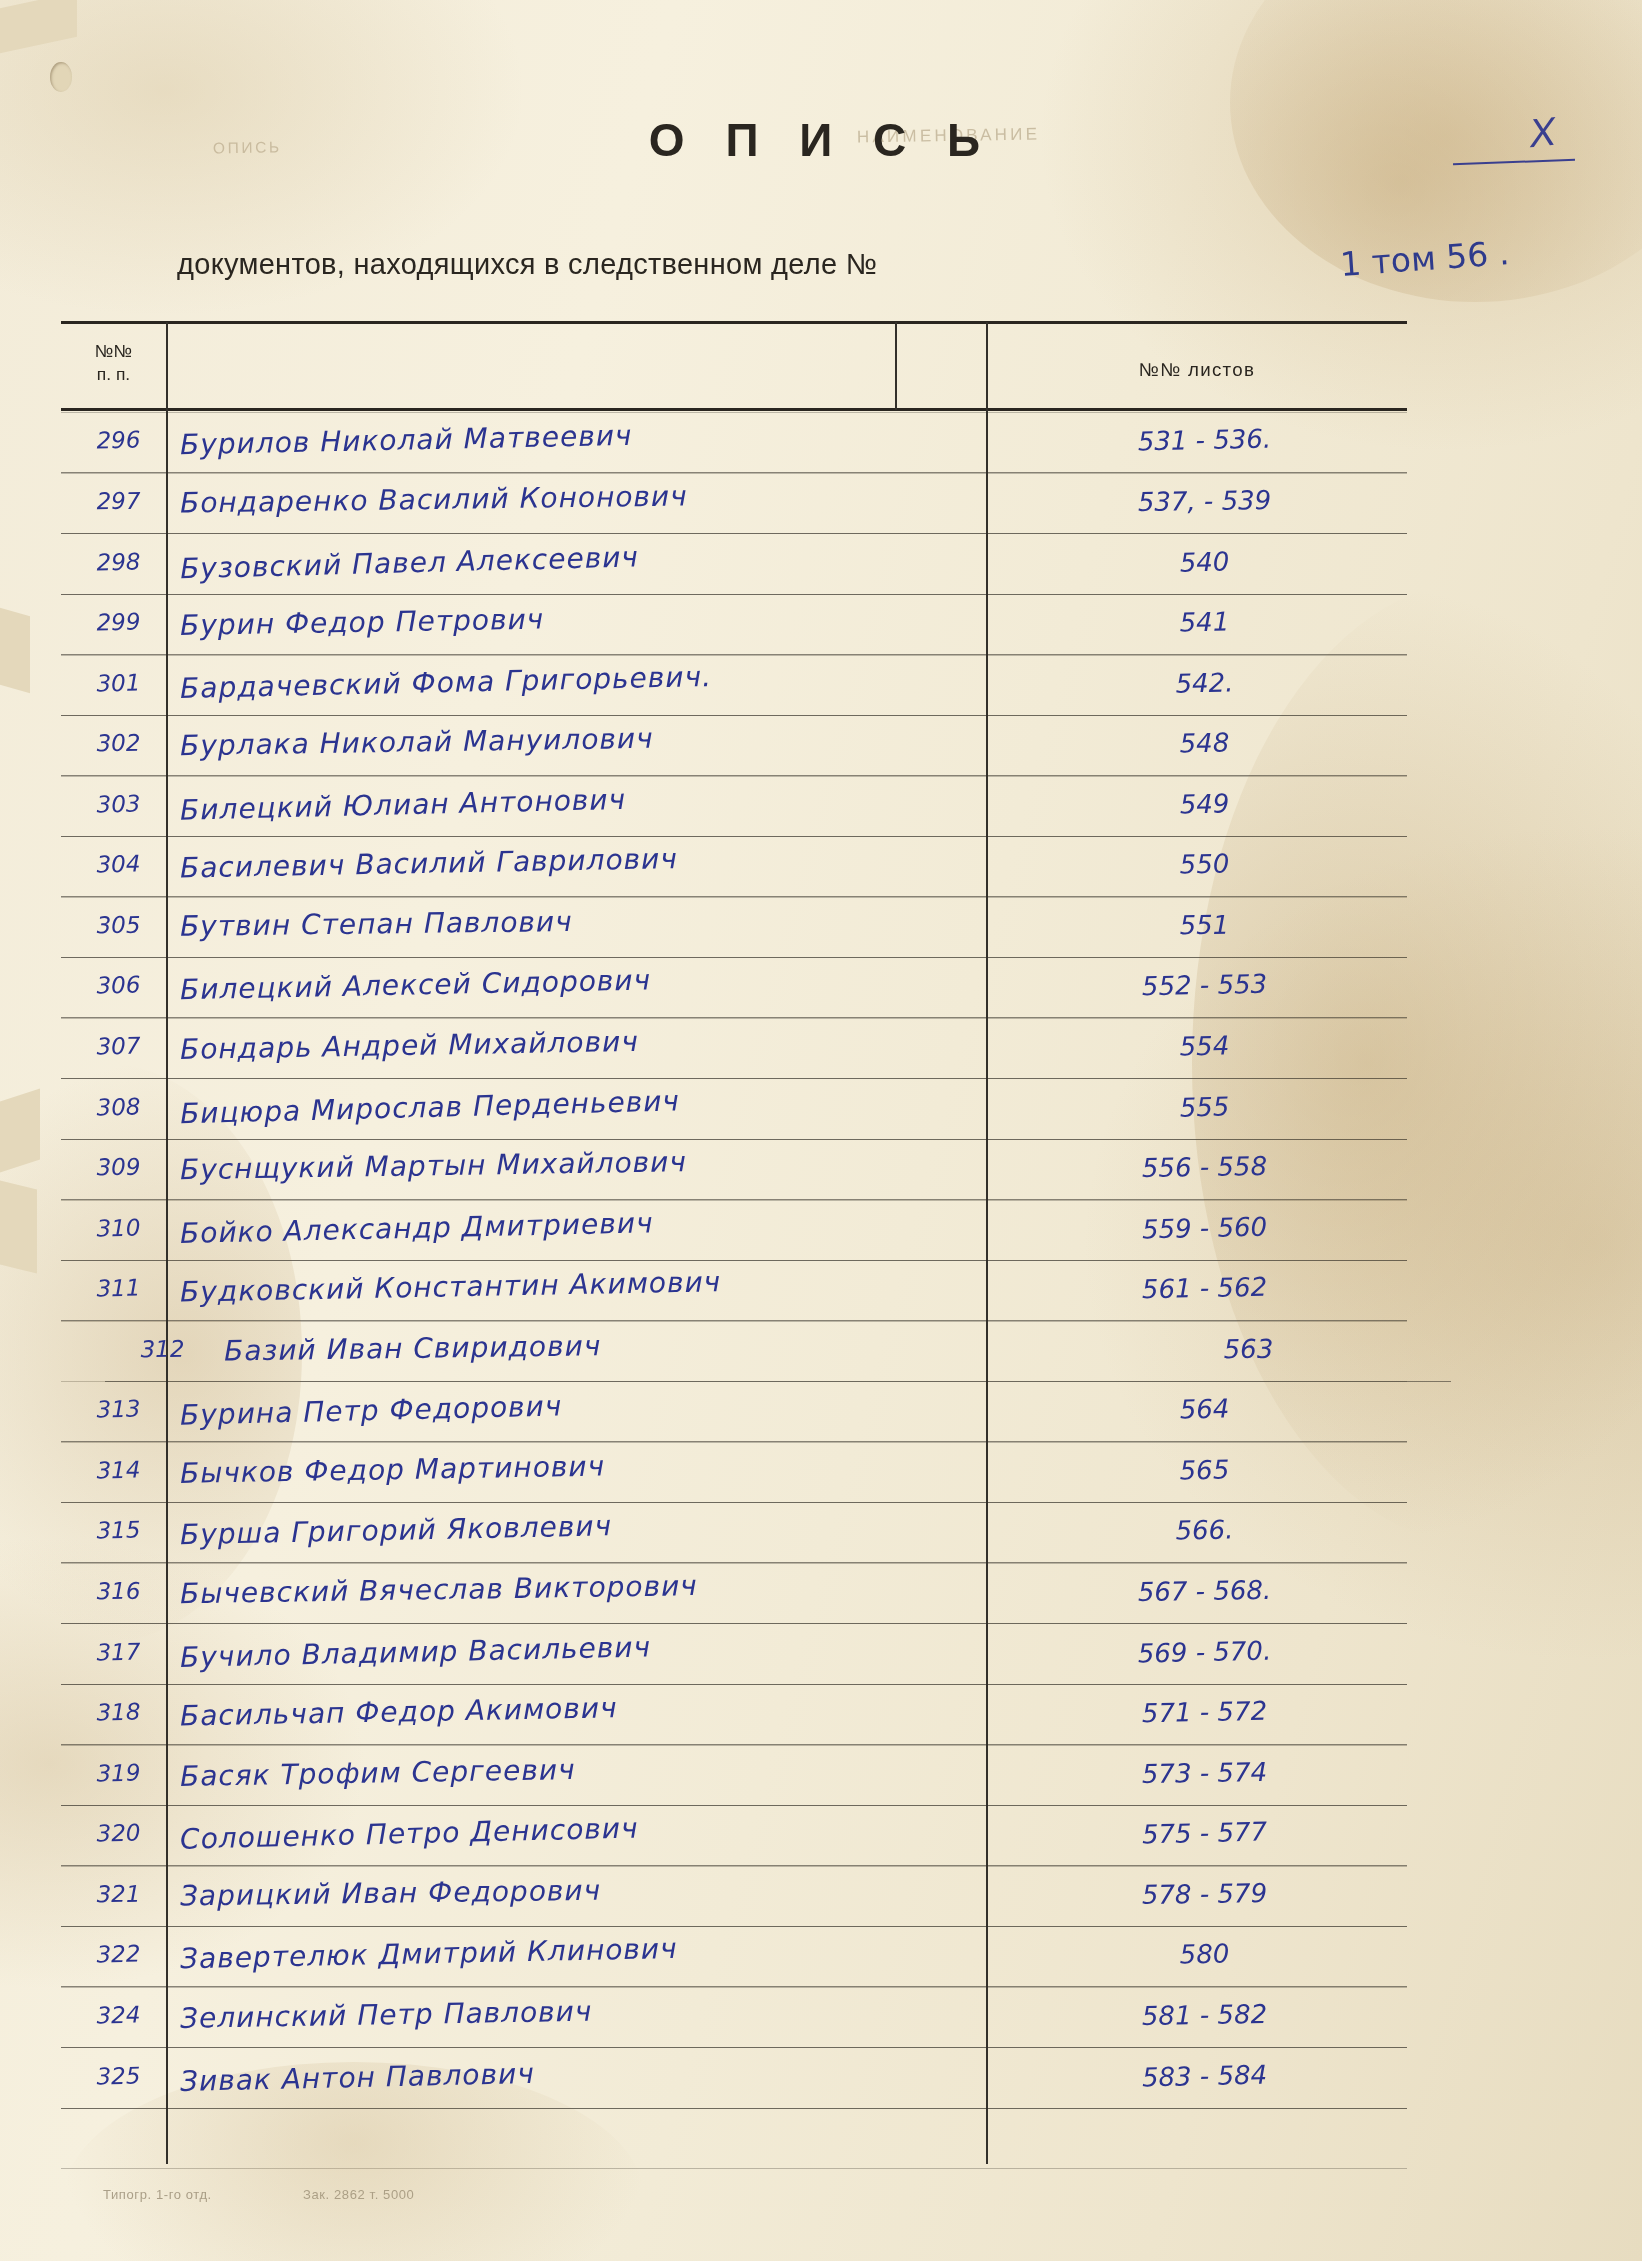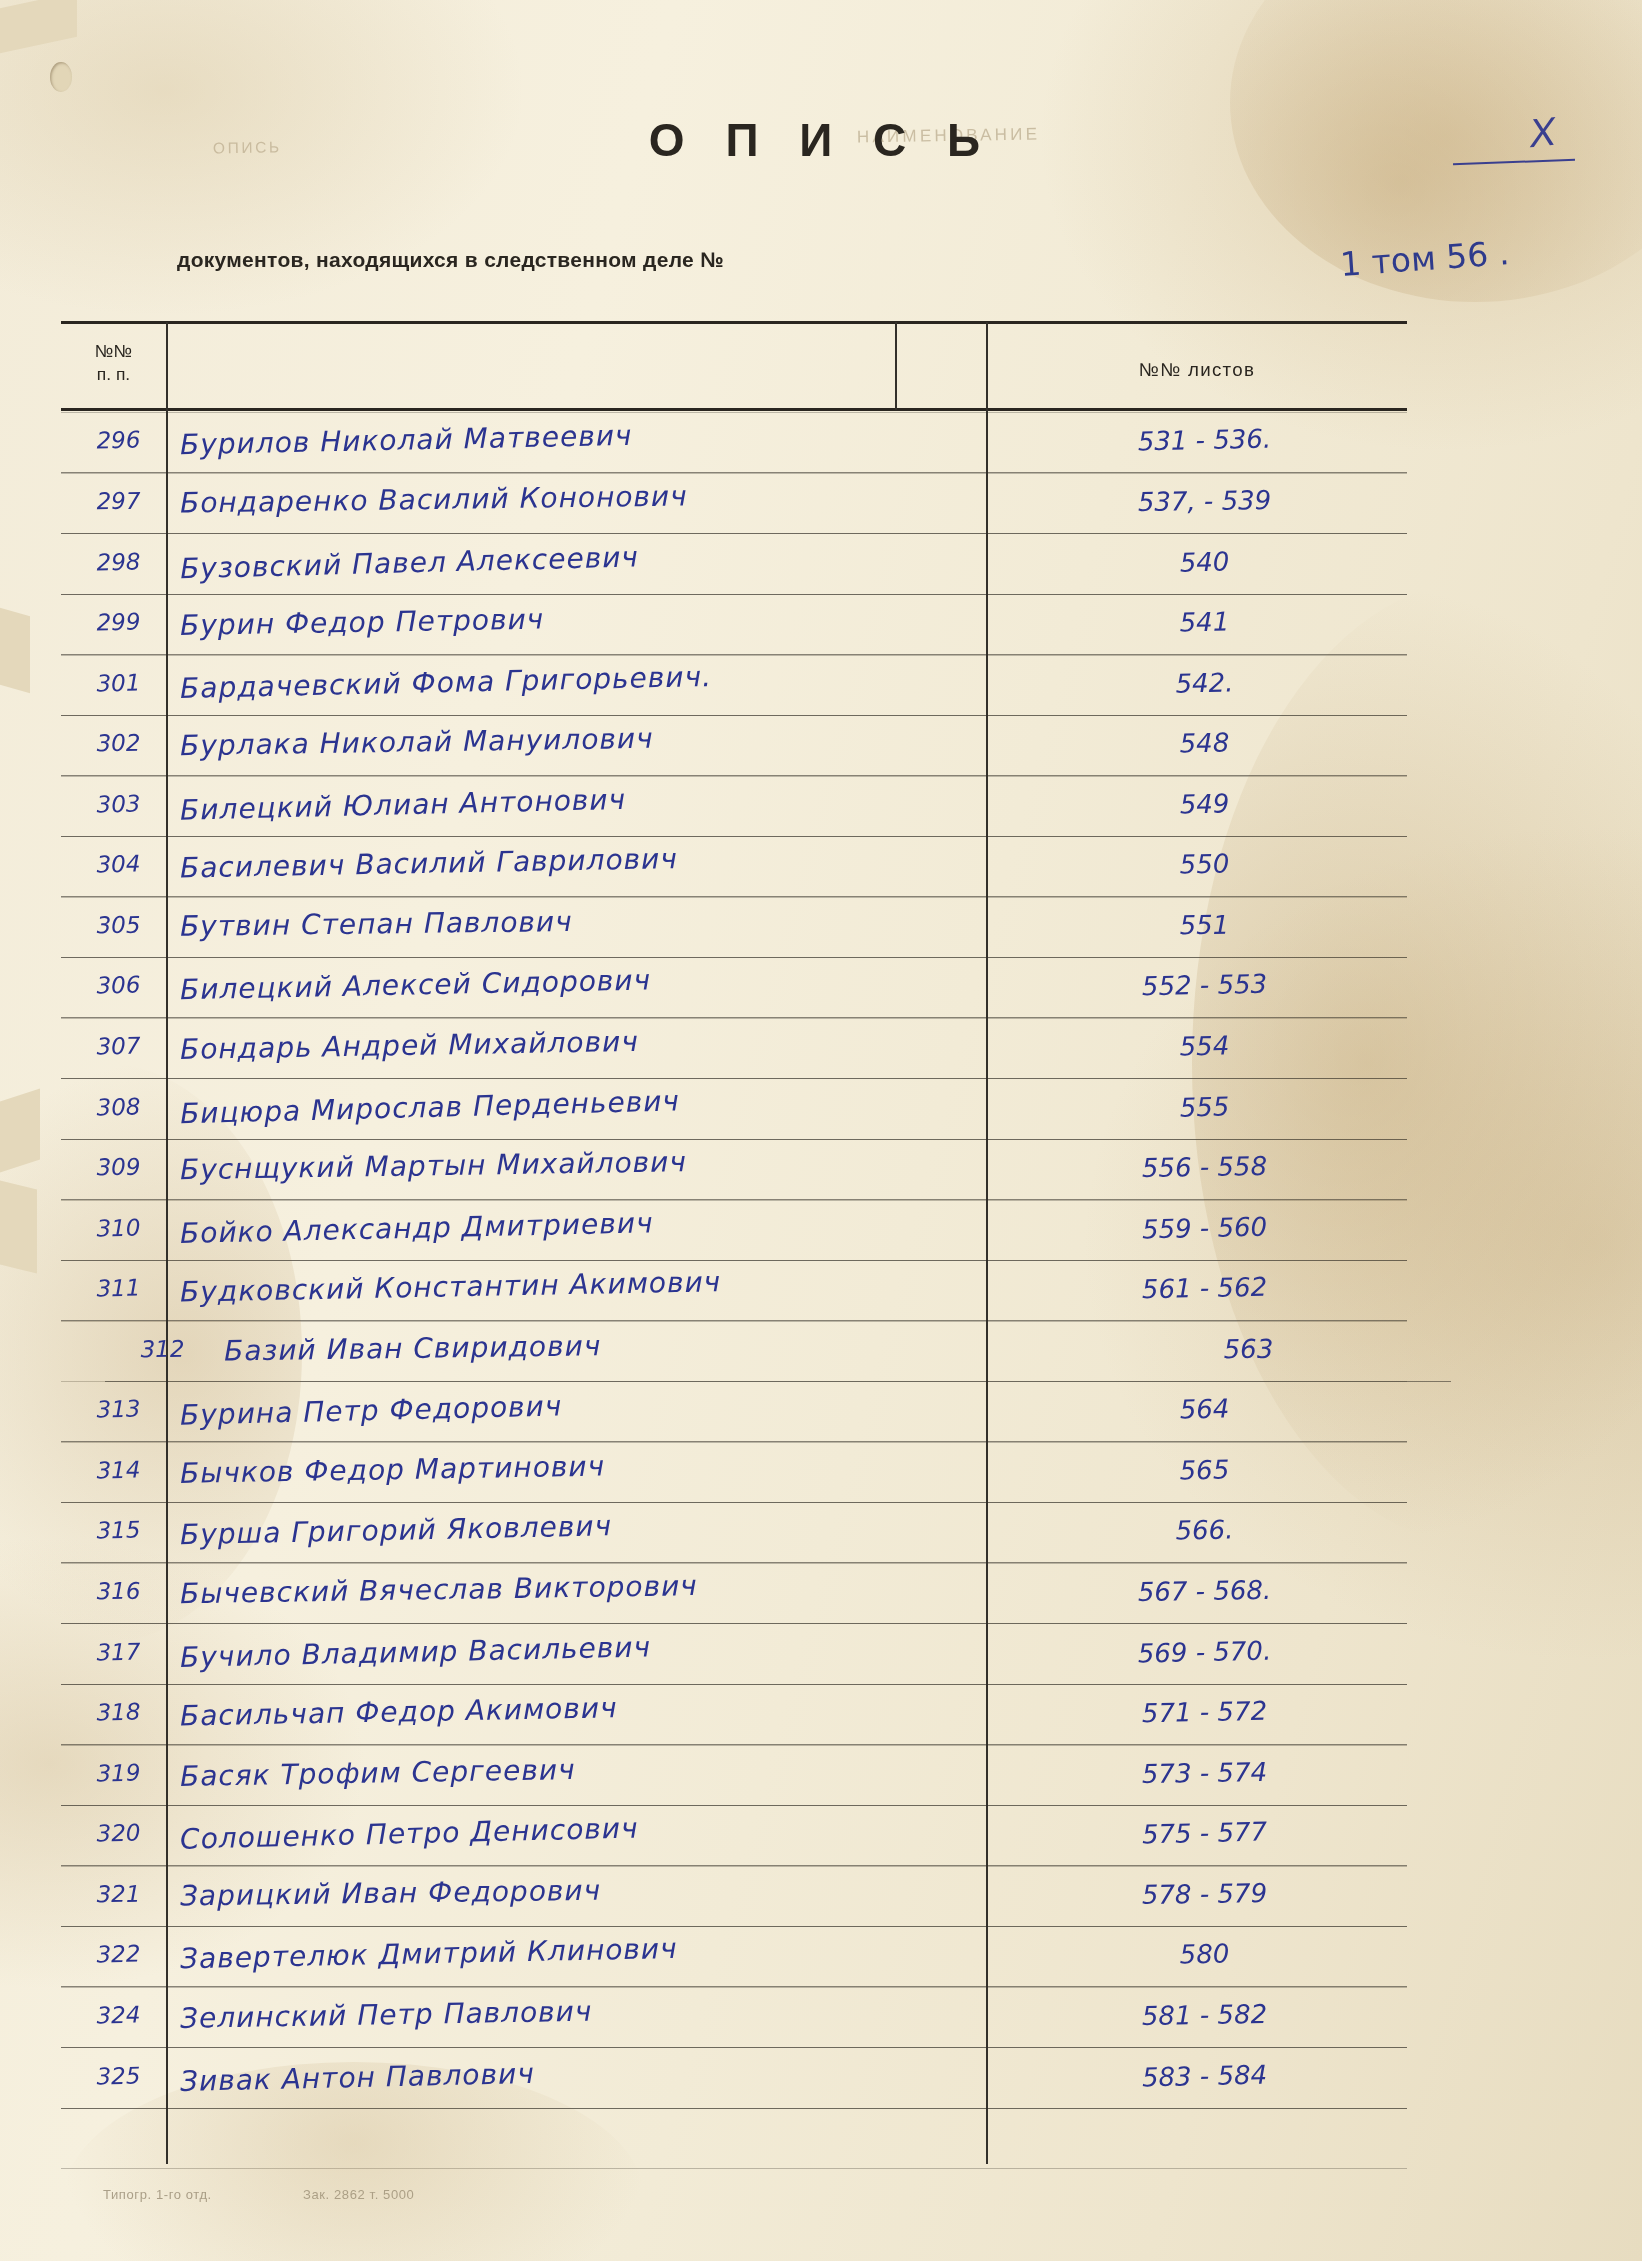--- a/index.html
+++ b/index.html
@@ -96,22 +96,22 @@
   }
 
   #subtitle-row {
     position: absolute;
     left: 177px;
     top: 248px;
     width: 1256px;
     height: 45px;
   }
   #subtitle {
-    font-size: 21px;
-    font-weight: bold;
+    font-size: 29px;
+    font-weight: normal;
     color: #2a2620;
     letter-spacing: 0.3px;
     white-space: nowrap;
   }
   #case-no {
     position: absolute;
     left: 1163px;
     top: -9px;
     font-family: "DejaVu Sans", sans-serif;
     font-size: 33px;

